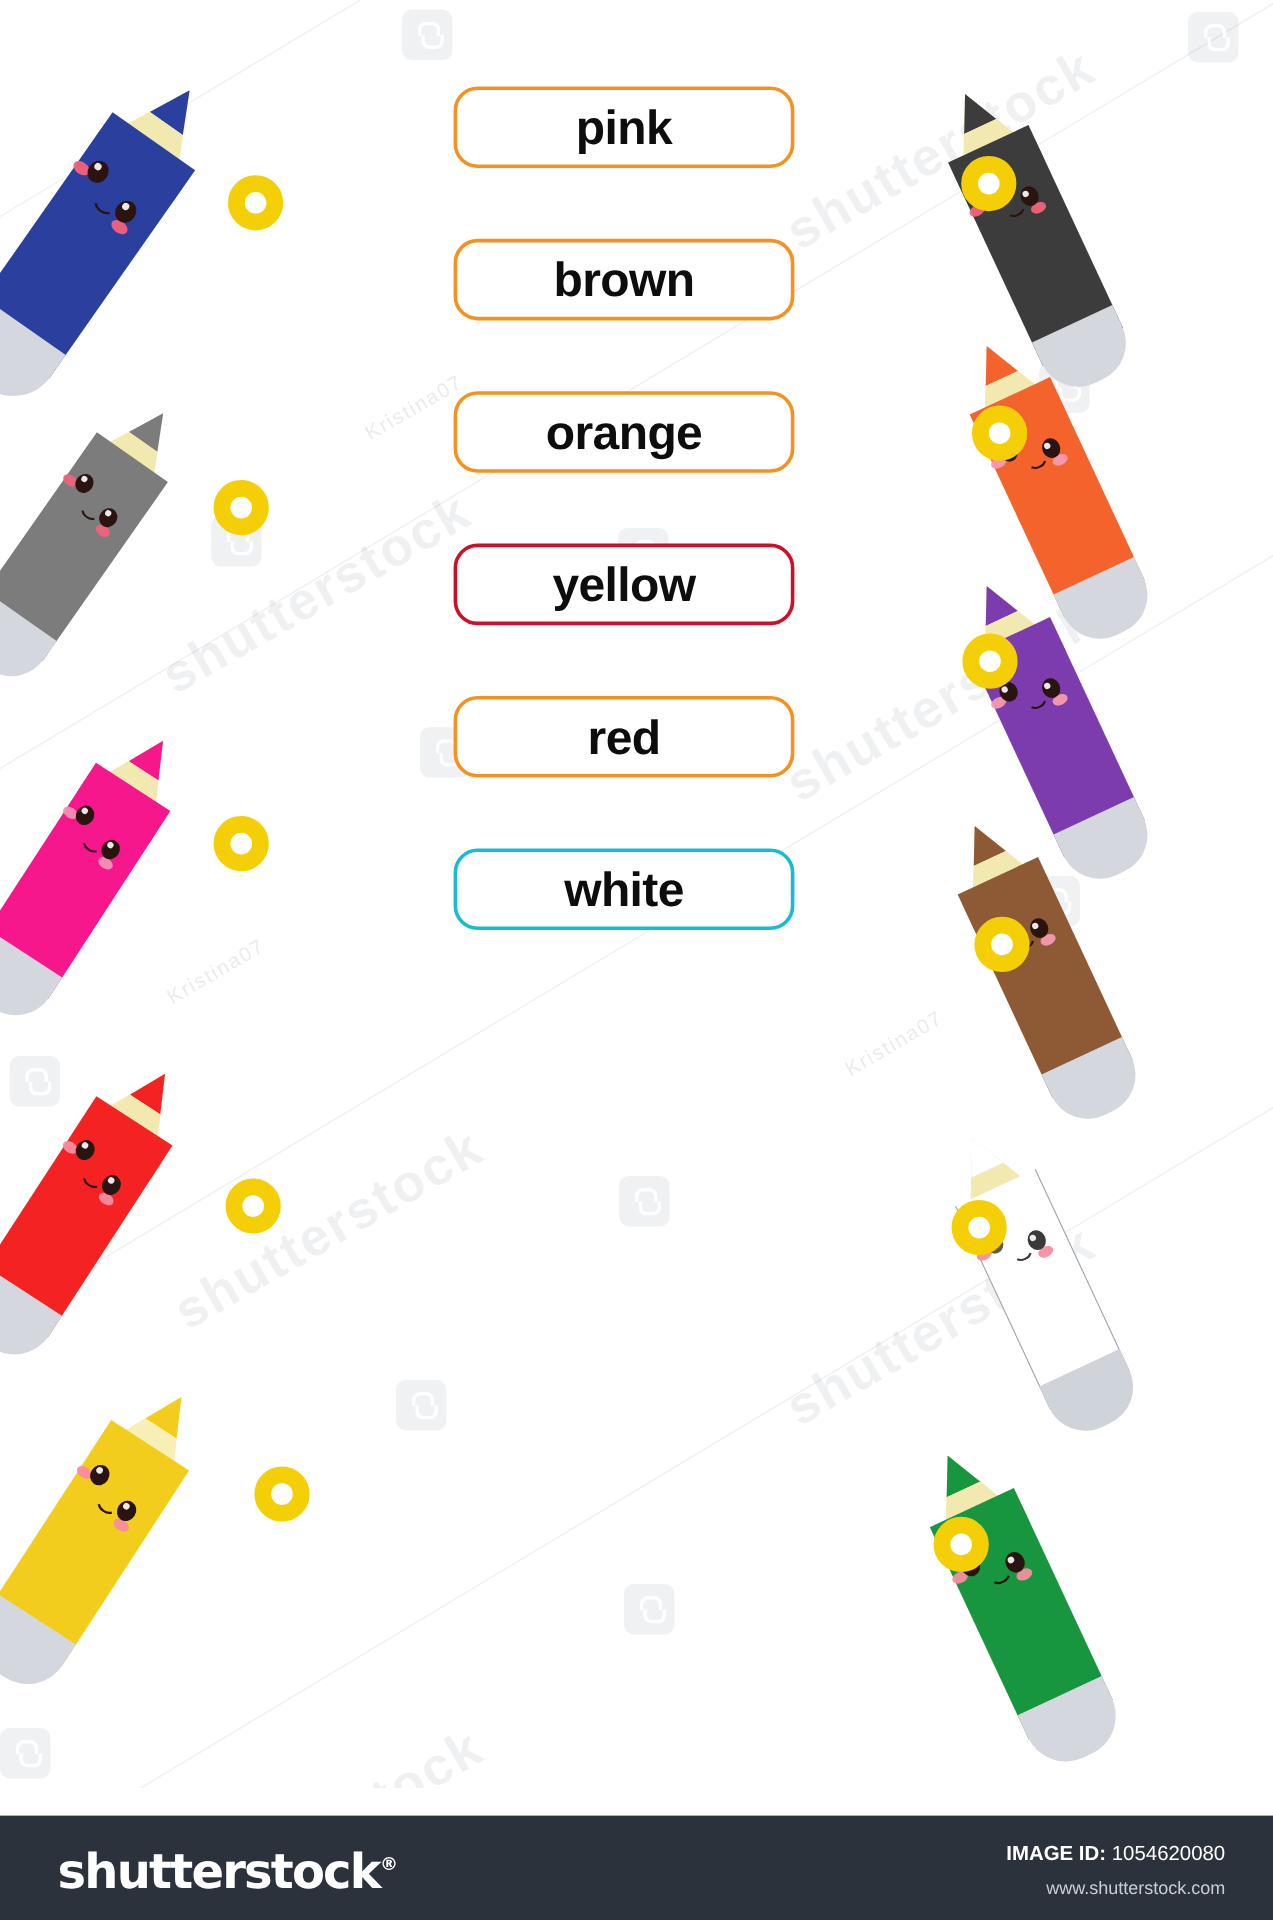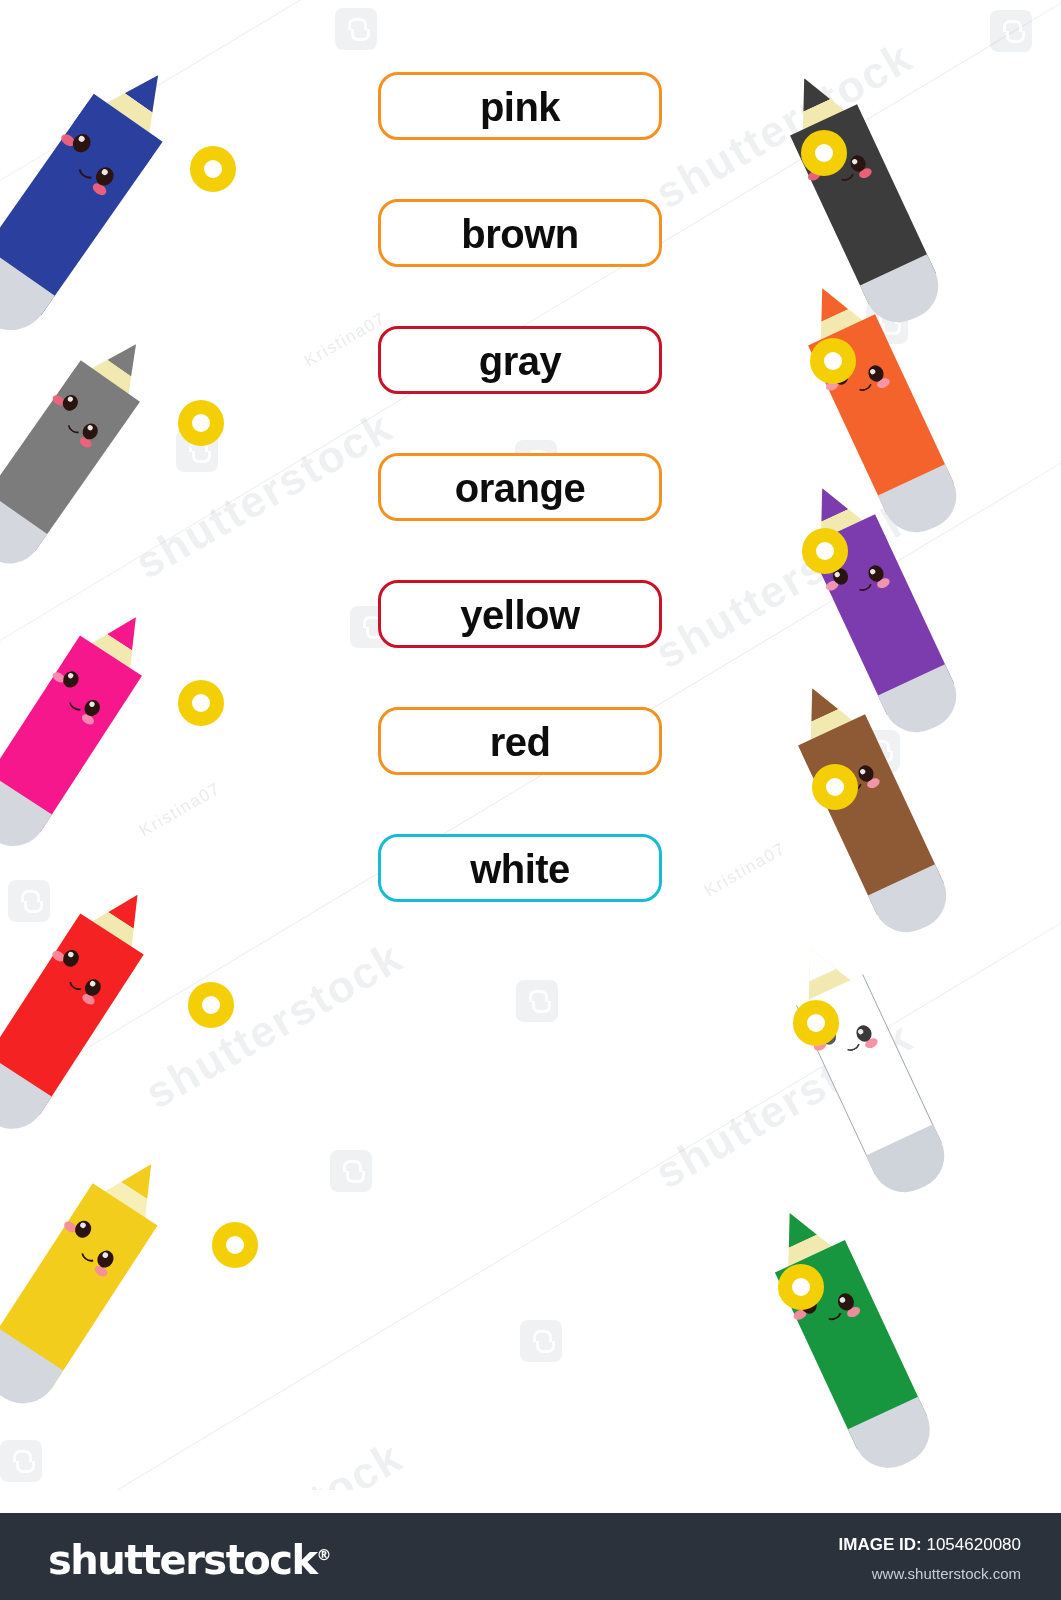--- a/index.html
+++ b/index.html
@@ -406,23 +406,20 @@
   </div>
   <div class="ring" style="left:778px;top:1264px;"></div>
 
   <div class="wordlist" id="wordlist">
       <div class="wordbox" style="border-color: rgb(245, 145, 30);">
         <span class="wtext">pink</span>
       </div>
       <div class="wordbox" style="border-color: rgb(245, 145, 30);">
         <span class="wtext">brown</span>
       </div>
-      <div class="wordbox" style="border-color: rgb(204, 16, 39);">
-        <span class="wtext">gray</span>
-      </div>
       <div class="wordbox" style="border-color: rgb(245, 145, 30);">
         <span class="wtext">orange</span>
       </div>
       <div class="wordbox" style="border-color: rgb(204, 16, 39);">
         <span class="wtext">yellow</span>
       </div>
       <div class="wordbox" style="border-color: rgb(245, 145, 30);">
         <span class="wtext">red</span>
       </div>
       <div class="wordbox" style="border-color: rgb(22, 188, 212);">

